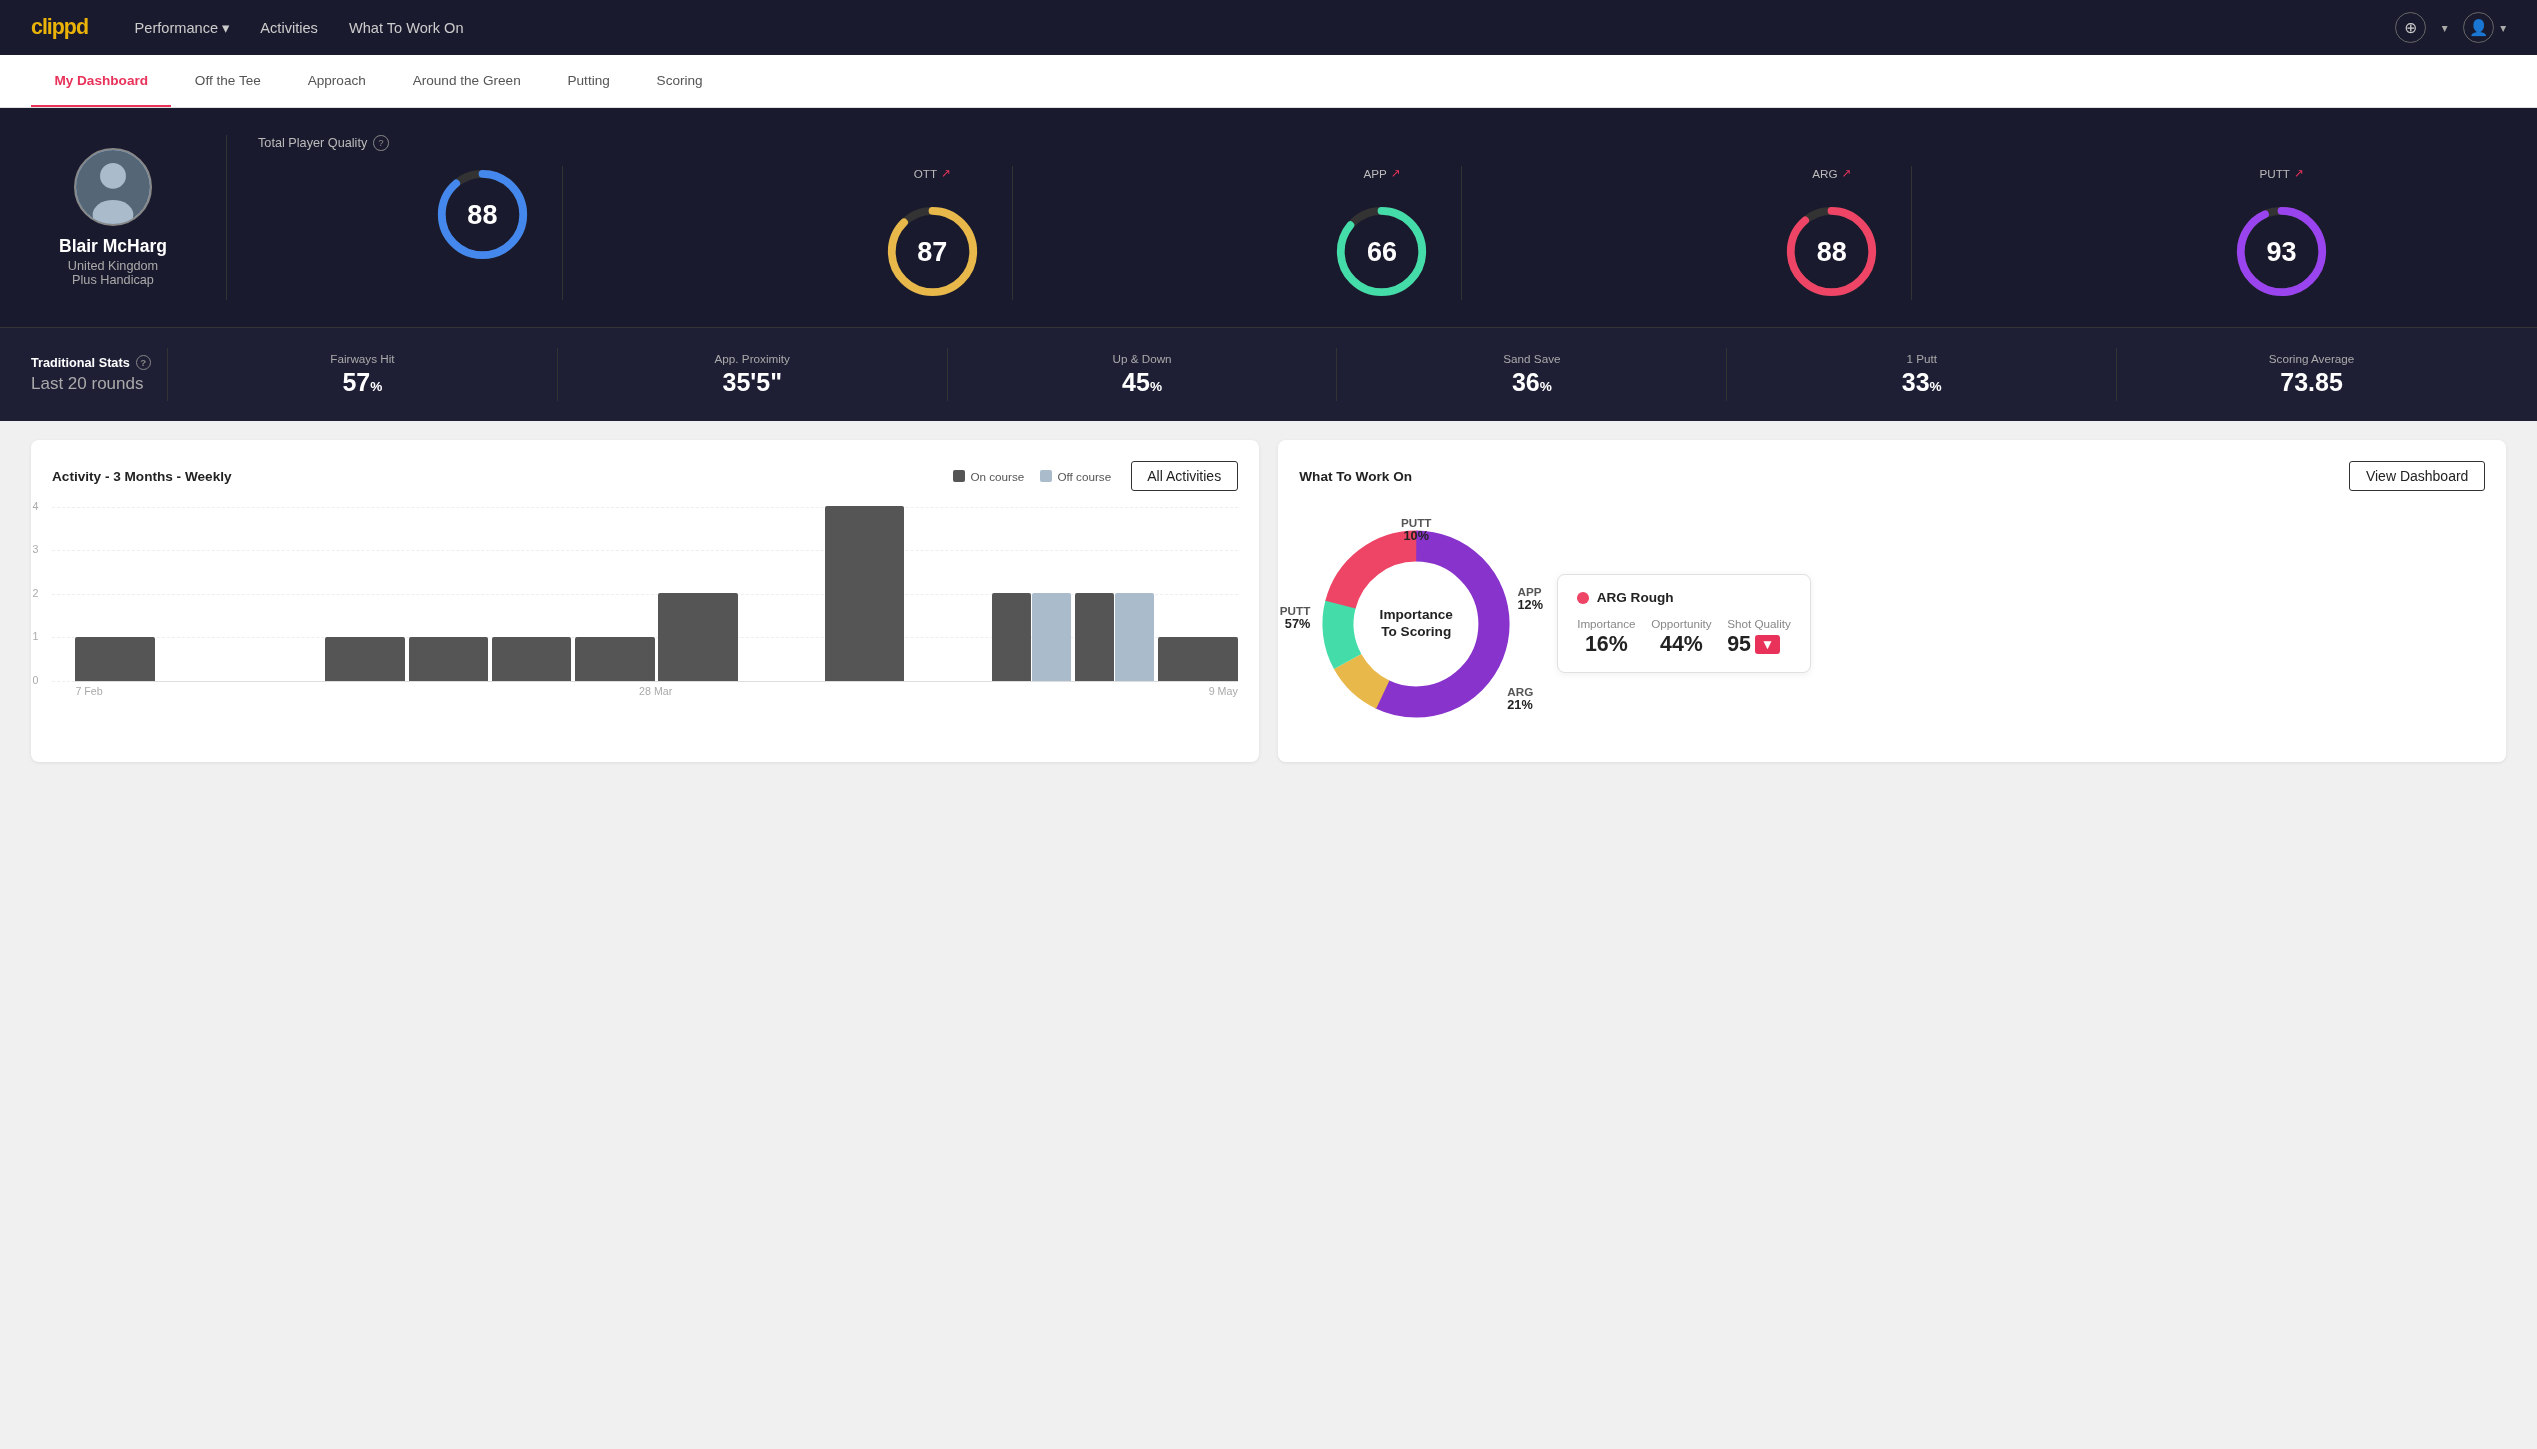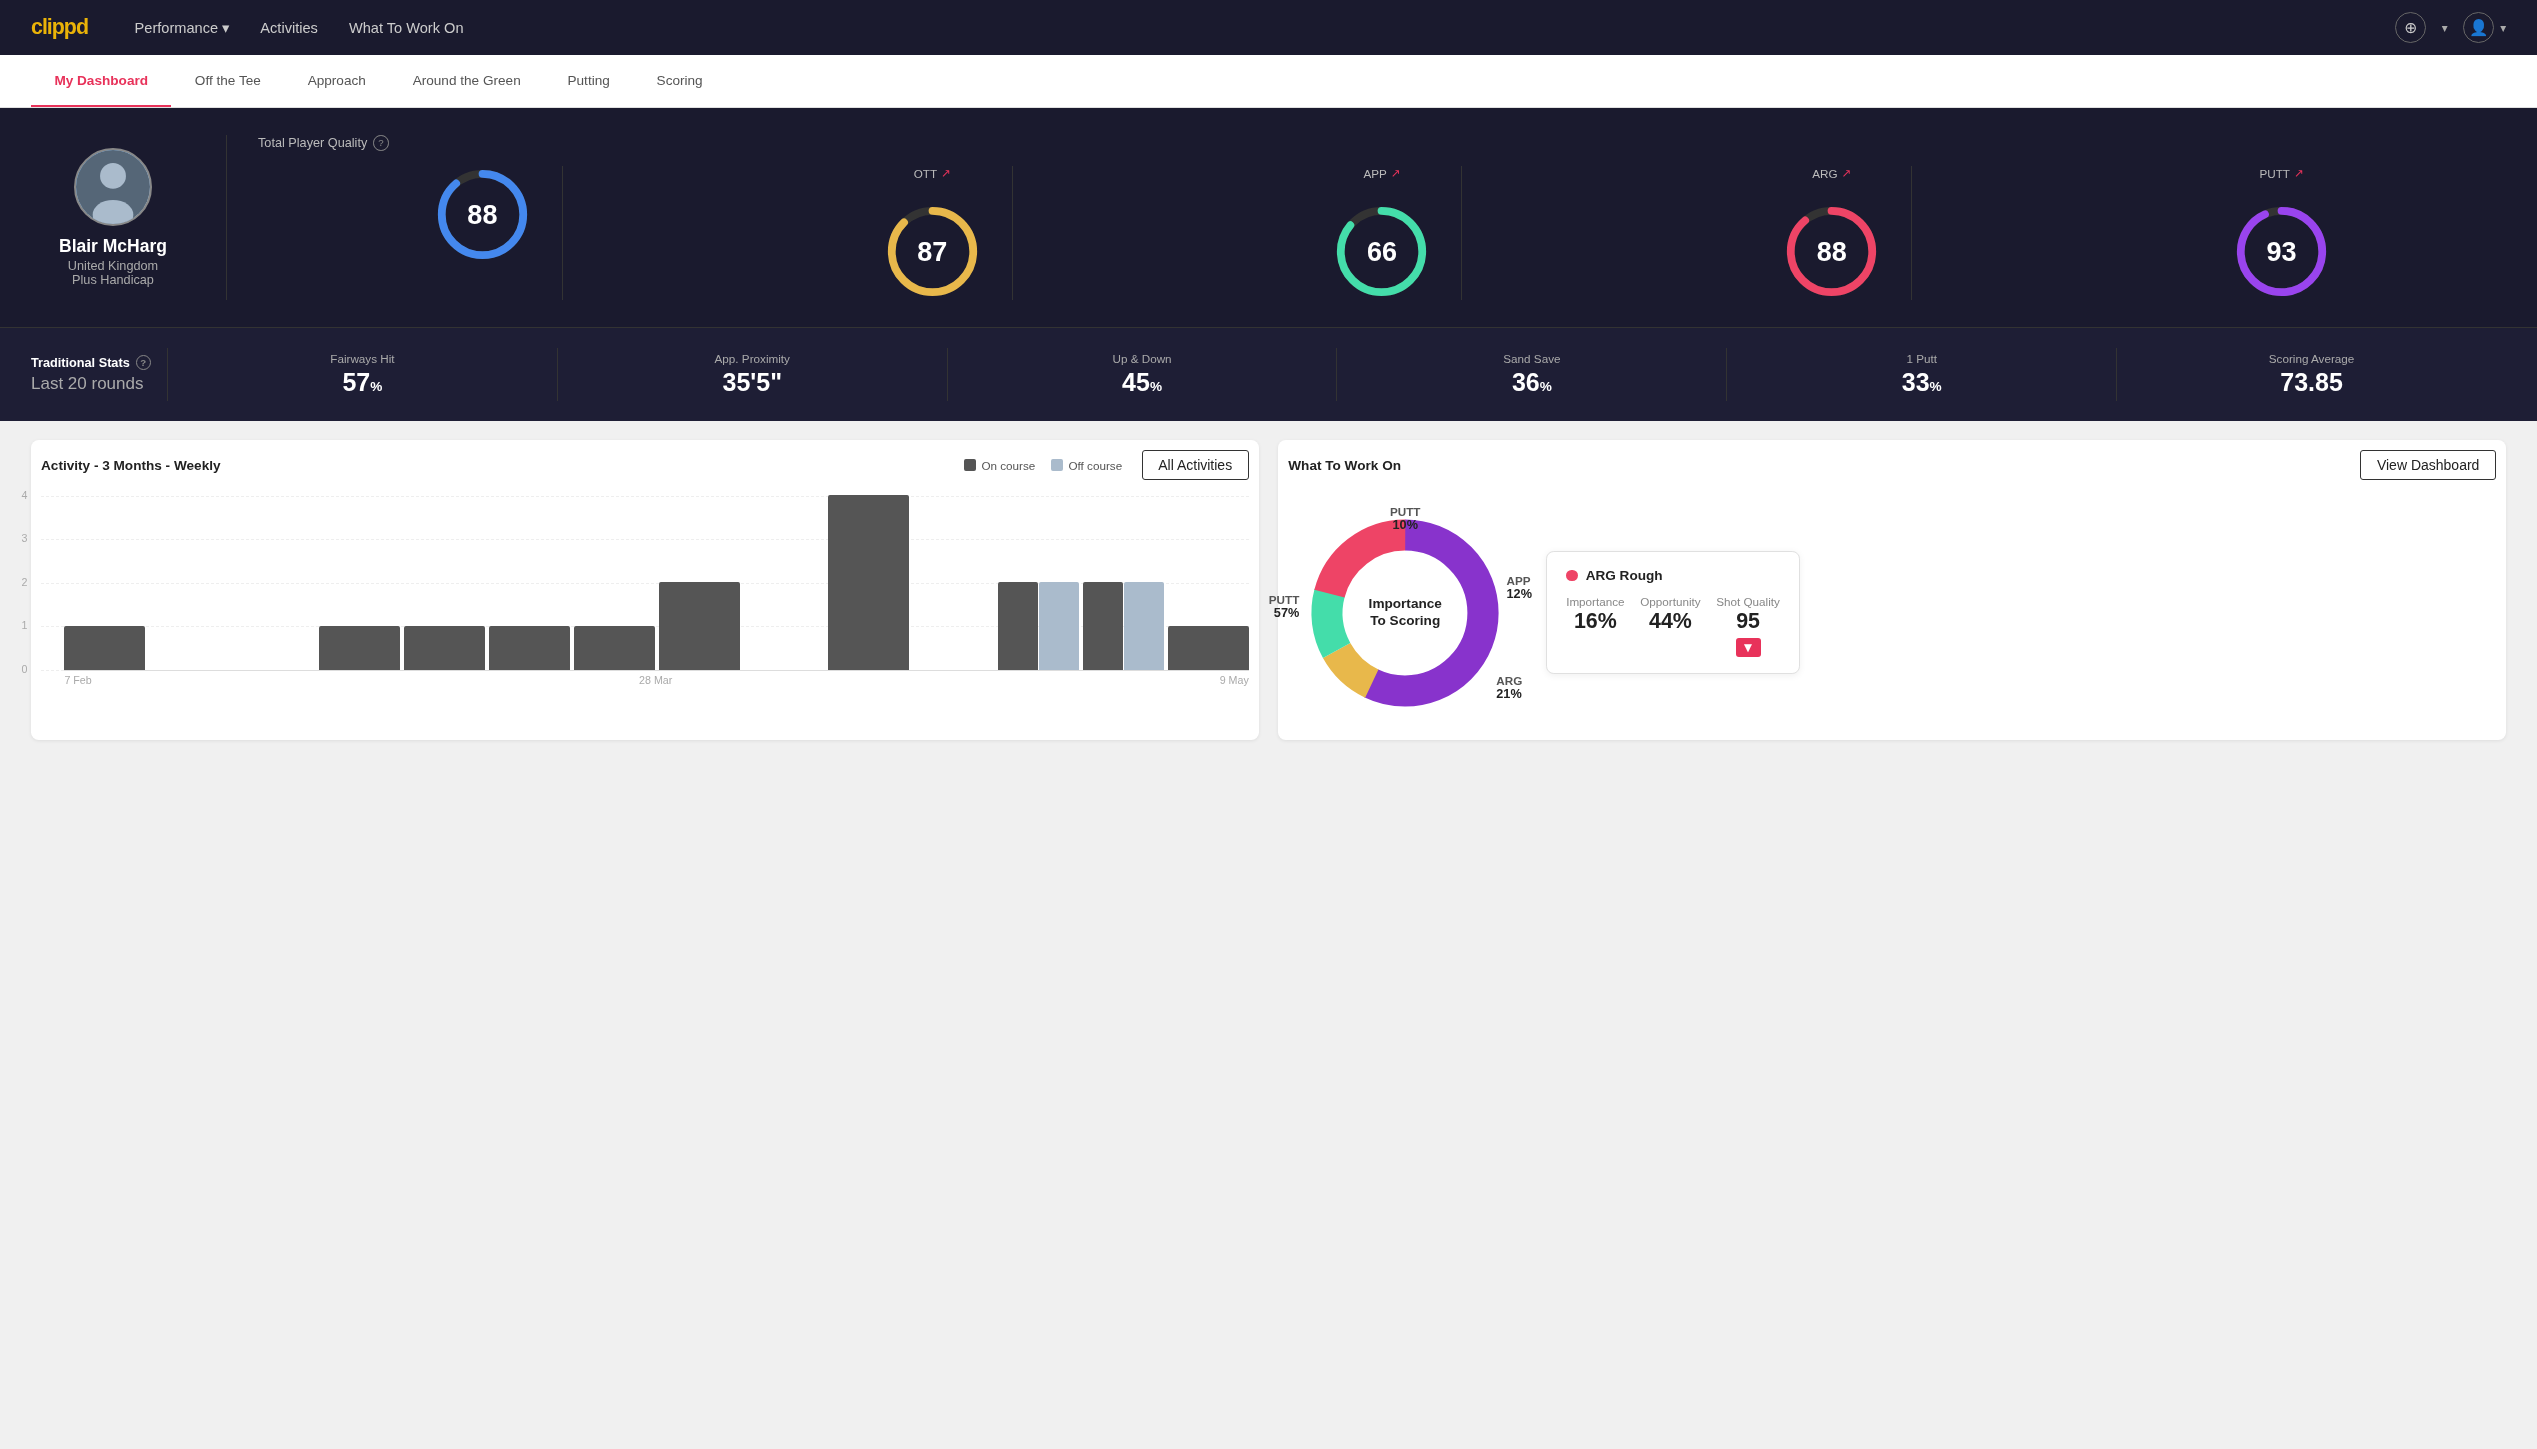--- a/index.html
+++ b/index.html
@@ -191,21 +191,21 @@
     
     .bottom-panels {
       display: flex;
       gap: 19.5px;
       padding: 19.5px 31px;
       background: #f0f0f0;
     }
     .panel {
       background: #fff;
       border-radius: 7.8px;
-      padding: 10px;
+      padding: 21px;
       flex: 1;
       box-shadow: 0 1px 3.9px rgba(0,0,0,0.08);
     }
     .panel-header {
       display: flex;
       align-items: center;
       justify-content: space-between;
       margin-bottom: 15.6px;
     }
     .panel-title {
@@ -629,21 +629,21 @@
           <div class="info-metric">
             <div class="info-metric-label">Importance</div>
             <div class="info-metric-value">16%</div>
           </div>
           <div class="info-metric">
             <div class="info-metric-label">Opportunity</div>
             <div class="info-metric-value">44%</div>
           </div>
           <div class="info-metric">
             <div class="info-metric-label">Shot Quality</div>
-            <div style="display:flex;align-items:center;gap:4px;flex-direction:column;">
+            <div style="display:flex;align-items:center;gap:4px;">
               <div class="info-metric-value">95</div>
               <span class="red-badge">▼</span>
             </div>
           </div>
         </div>
       </div>
     </div>
   </div>
 
 </div>

